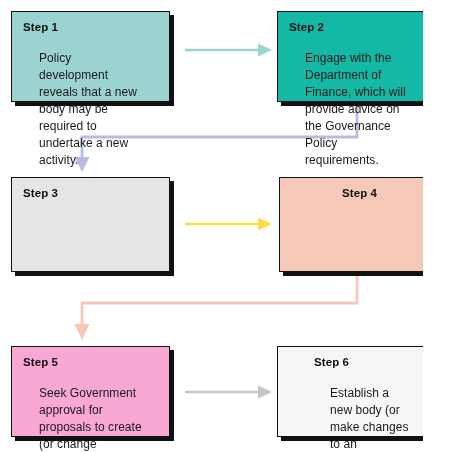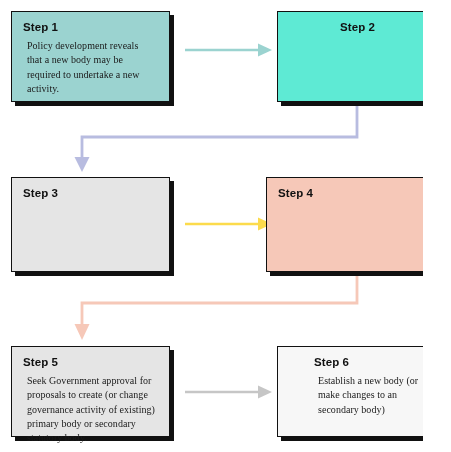--- a/index.html
+++ b/index.html
@@ -29,36 +29,35 @@
   }
   .step-title {
     font-size: 11.5px;
     font-weight: bold;
     color: #111111;
     line-height: 1.15;
     margin: 0 0 5px 0;
     letter-spacing: 0.1px;
   }
   .step-body {
-    font-size: 10px;
+    font-size: 12px;
     color: #1a1a1a;
     line-height: 1.42;
-    margin: 4px;
+    margin: 16px;
     letter-spacing: 0.03px;
-    font-family: Liberation Serif, serif;
   }
   .step-body + .step-body {
     margin-top: 7px;
   }
 
   
   #box-step-1 { left: 11px;  top: 11px;  width: 159px; height: 91px; }
   #box-step-2 { left: 277px; top: 11px;  width: 160px; height: 91px; }
   #box-step-3 { left: 11px;  top: 177px; width: 159px; height: 95px; }
-  #box-step-4 { left: 266px; top: 177px; width: 160px; height: 95px; }
+  #box-step-4 { left: 279px; top: 177px; width: 160px; height: 95px; text-align: center; }
   #box-step-5 { left: 11px;  top: 346px; width: 159px; height: 91px; }
   #box-step-6 { left: 277px; top: 346px; width: 160px; height: 91px; padding-left: 36px; }
 
   
   #connector-layer {
     position: absolute;
     left: 0;
     top: 0;
     width: 451px;
     height: 452px;
@@ -96,33 +95,34 @@
       <line x1="185" y1="392" x2="258" y2="392" stroke="#c6c6c6" stroke-width="2.6" stroke-linecap="butt"></line>
       <polygon points="258,385.5 272,392 258,398.5" fill="#c6c6c6"></polygon>
     </g>
   </svg>
 
   <div class="step-box" id="box-step-1" style="background-color: rgb(155, 211, 208);">
     <p class="step-title">Step 1</p>
     <p class="step-body">Policy development reveals that a new body may be required to undertake a new activity.</p>
   </div>
 
-  <div class="step-box" id="box-step-2" style="background-color: #5eead4; text-align: center;">
+  <div class="step-box" id="box-step-2" style="background-color: #14b8a6;">
     <p class="step-title">Step 2</p>
+    <p class="step-body">Engage with the Department of Finance, which will provide advice on the Governance Policy requirements.</p>
   </div>
 
   <div class="step-box" id="box-step-3" style="background-color: #e5e5e5;">
     <p class="step-title">Step 3</p>
   </div>
 
   <div class="step-box" id="box-step-4" style="background-color: rgb(246, 200, 184);">
     <p class="step-title">Step 4</p>
   </div>
 
-  <div class="step-box" id="box-step-5" style="background-color: #e5e5e5;">
+  <div class="step-box" id="box-step-5" style="background-color: #f9a8d4;">
     <p class="step-title">Step 5</p>
     <p class="step-body">Seek Government approval for proposals to create (or change governance activity of existing) primary body or secondary statutory body.</p>
   </div>
 
   <div class="step-box" id="box-step-6" style="background-color: rgb(247, 247, 247);">
     <p class="step-title">Step 6</p>
     <p class="step-body">Establish a new body (or make changes to an secondary body)</p>
   </div>
 
 </div>

